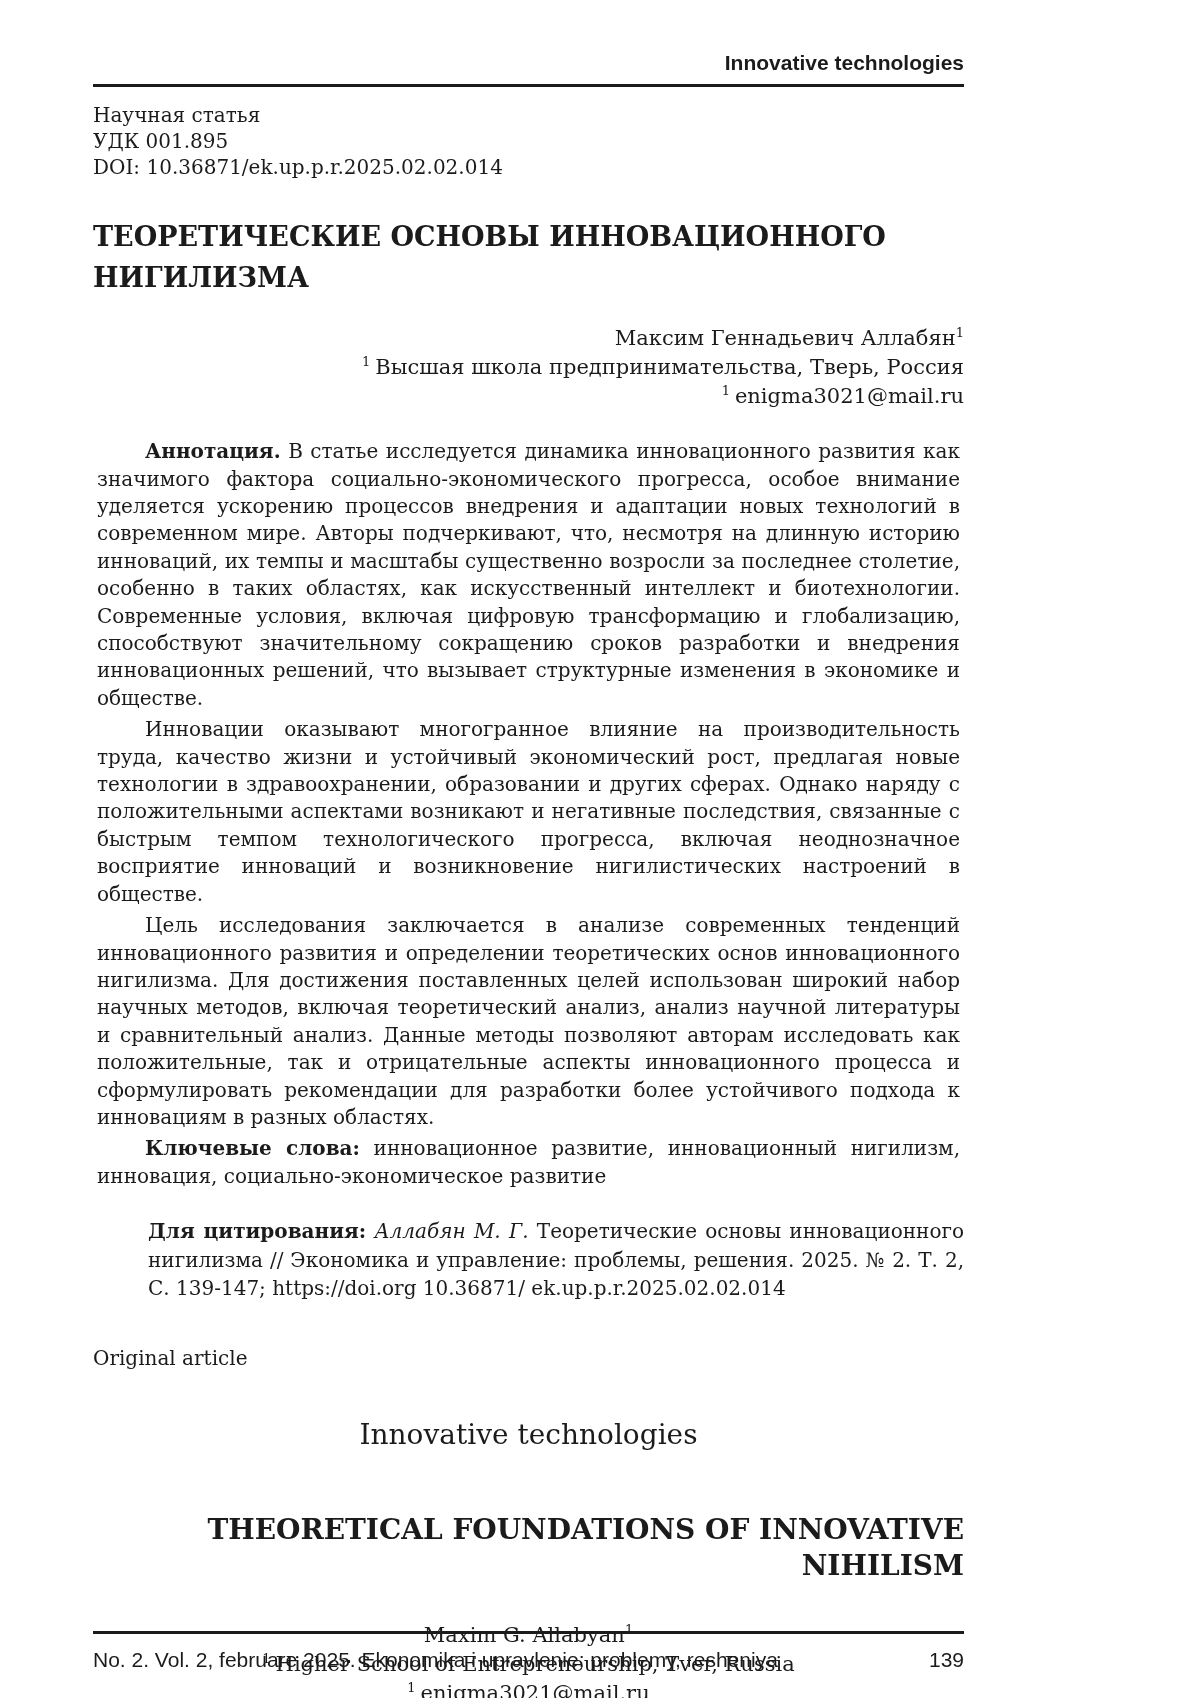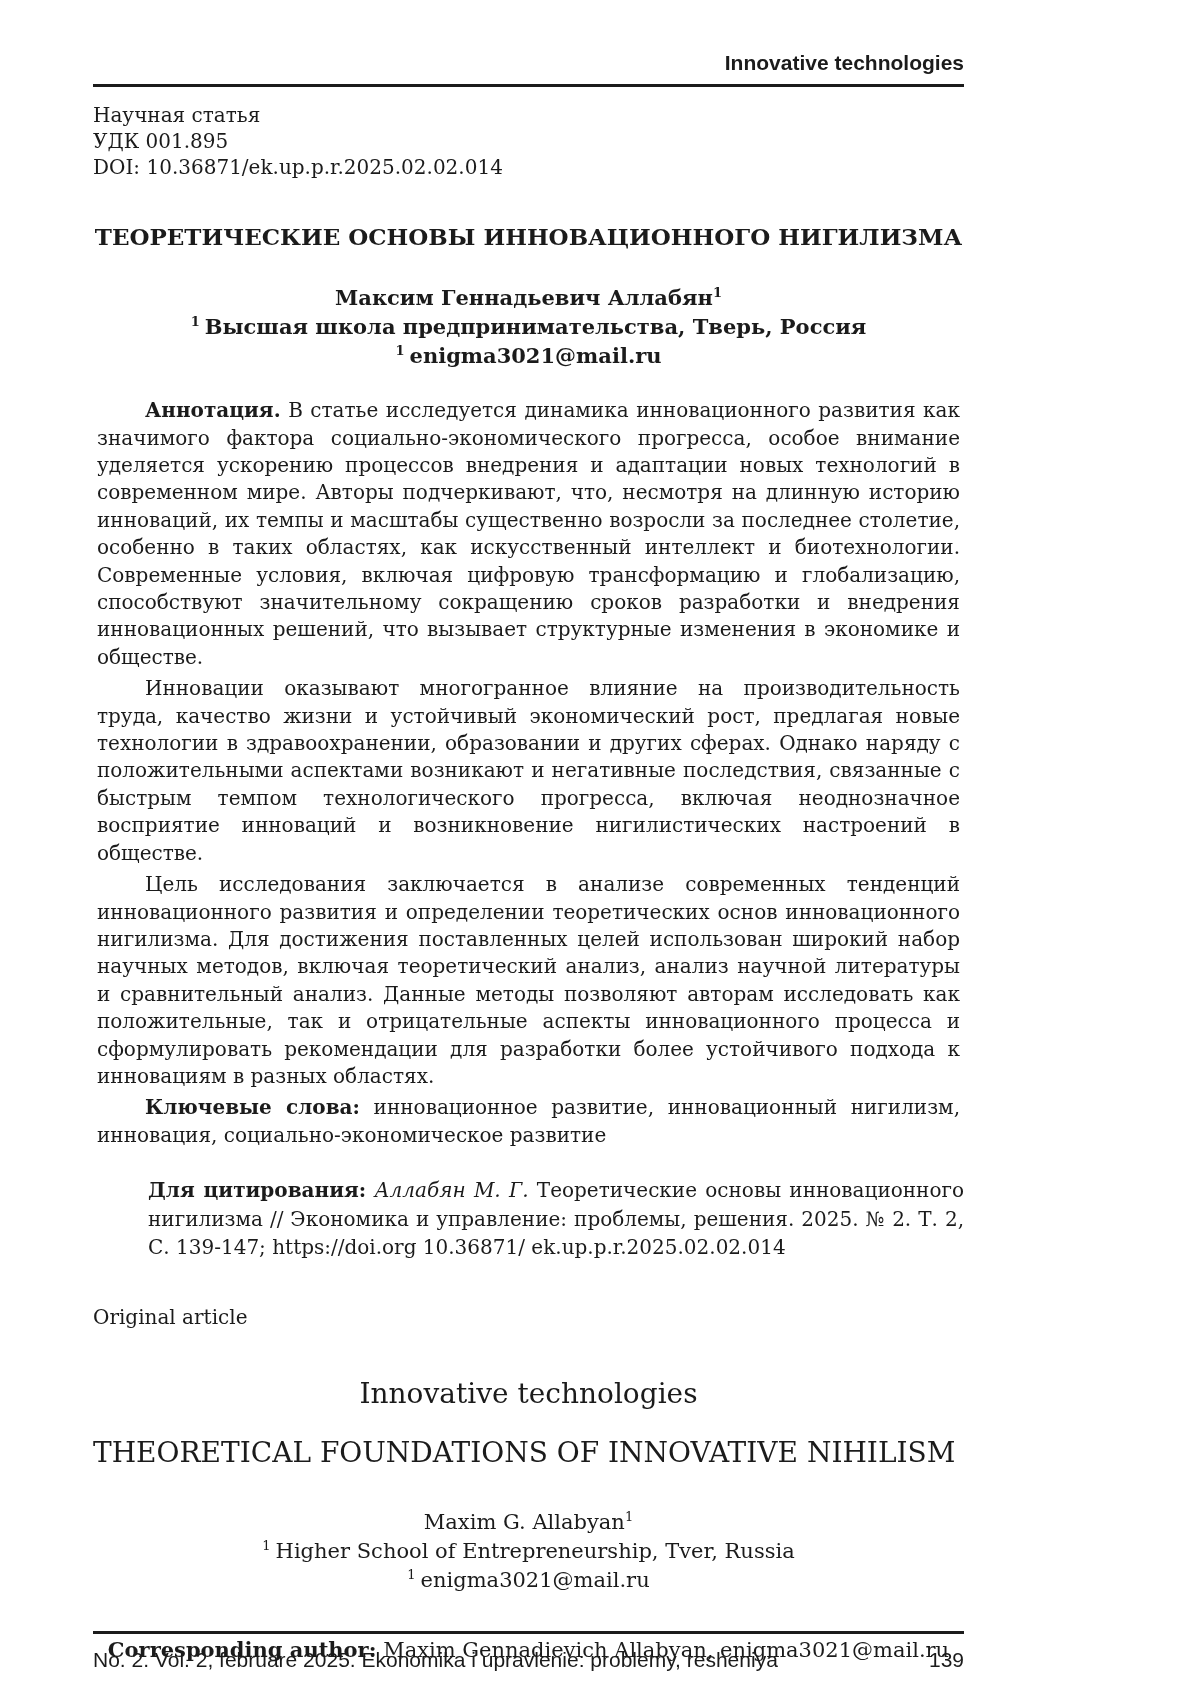--- a/index.html
+++ b/index.html
@@ -27,32 +27,31 @@
     border-top: 3px solid #1b1b1b;
     margin: 9px 0 0 0;
   }
   
   .meta { margin-top: 15px; font-size: 20px; line-height: 26px; }
   .meta div { white-space: nowrap; }
   
   .ru-title {
     margin: 36px auto 0 auto;
     max-width: 880px;
-    text-align: center;
-    font-size: 23px;
+    font-size: 27px;
     font-weight: 700;
     line-height: 41px;
   }
   .authors-block {
     margin-top: 26px;
     text-align: center;
     font-size: 21px;
     line-height: 29px;
   }
-  .authors-block.bold { font-weight: 700; }
+  .authors-block.bold { font-weight: 400; text-align: right; }
   sup {
     font-size: 0.62em;
     line-height: 0;
   }
   sup.lead { margin-right: 5px; }
   .ru-corr {
     margin: 26px 0 0 0;
     text-align: center;
     font-weight: 700;
     font-size: 21px;
@@ -82,24 +81,24 @@
   
   .original-article { margin-top: 42px; font-size: 20px; line-height: 26px; }
   .en-section-title {
     margin-top: 46px;
     text-align: center;
     font-size: 28px;
     font-weight: 400;
     line-height: 1.25;
   }
   .en-title {
-    margin-top: 24px;
-    text-align: left;
+    margin-top: 60px;
+    text-align: right;
     font-size: 28px;
-    font-weight: 400;
+    font-weight: 700;
     line-height: 1.3;
   }
   .en-authors {
     margin-top: 37px;
     text-align: center;
     font-size: 21px;
     line-height: 29px;
   }
   .en-corr {
     margin: 38px 0 0 0;

